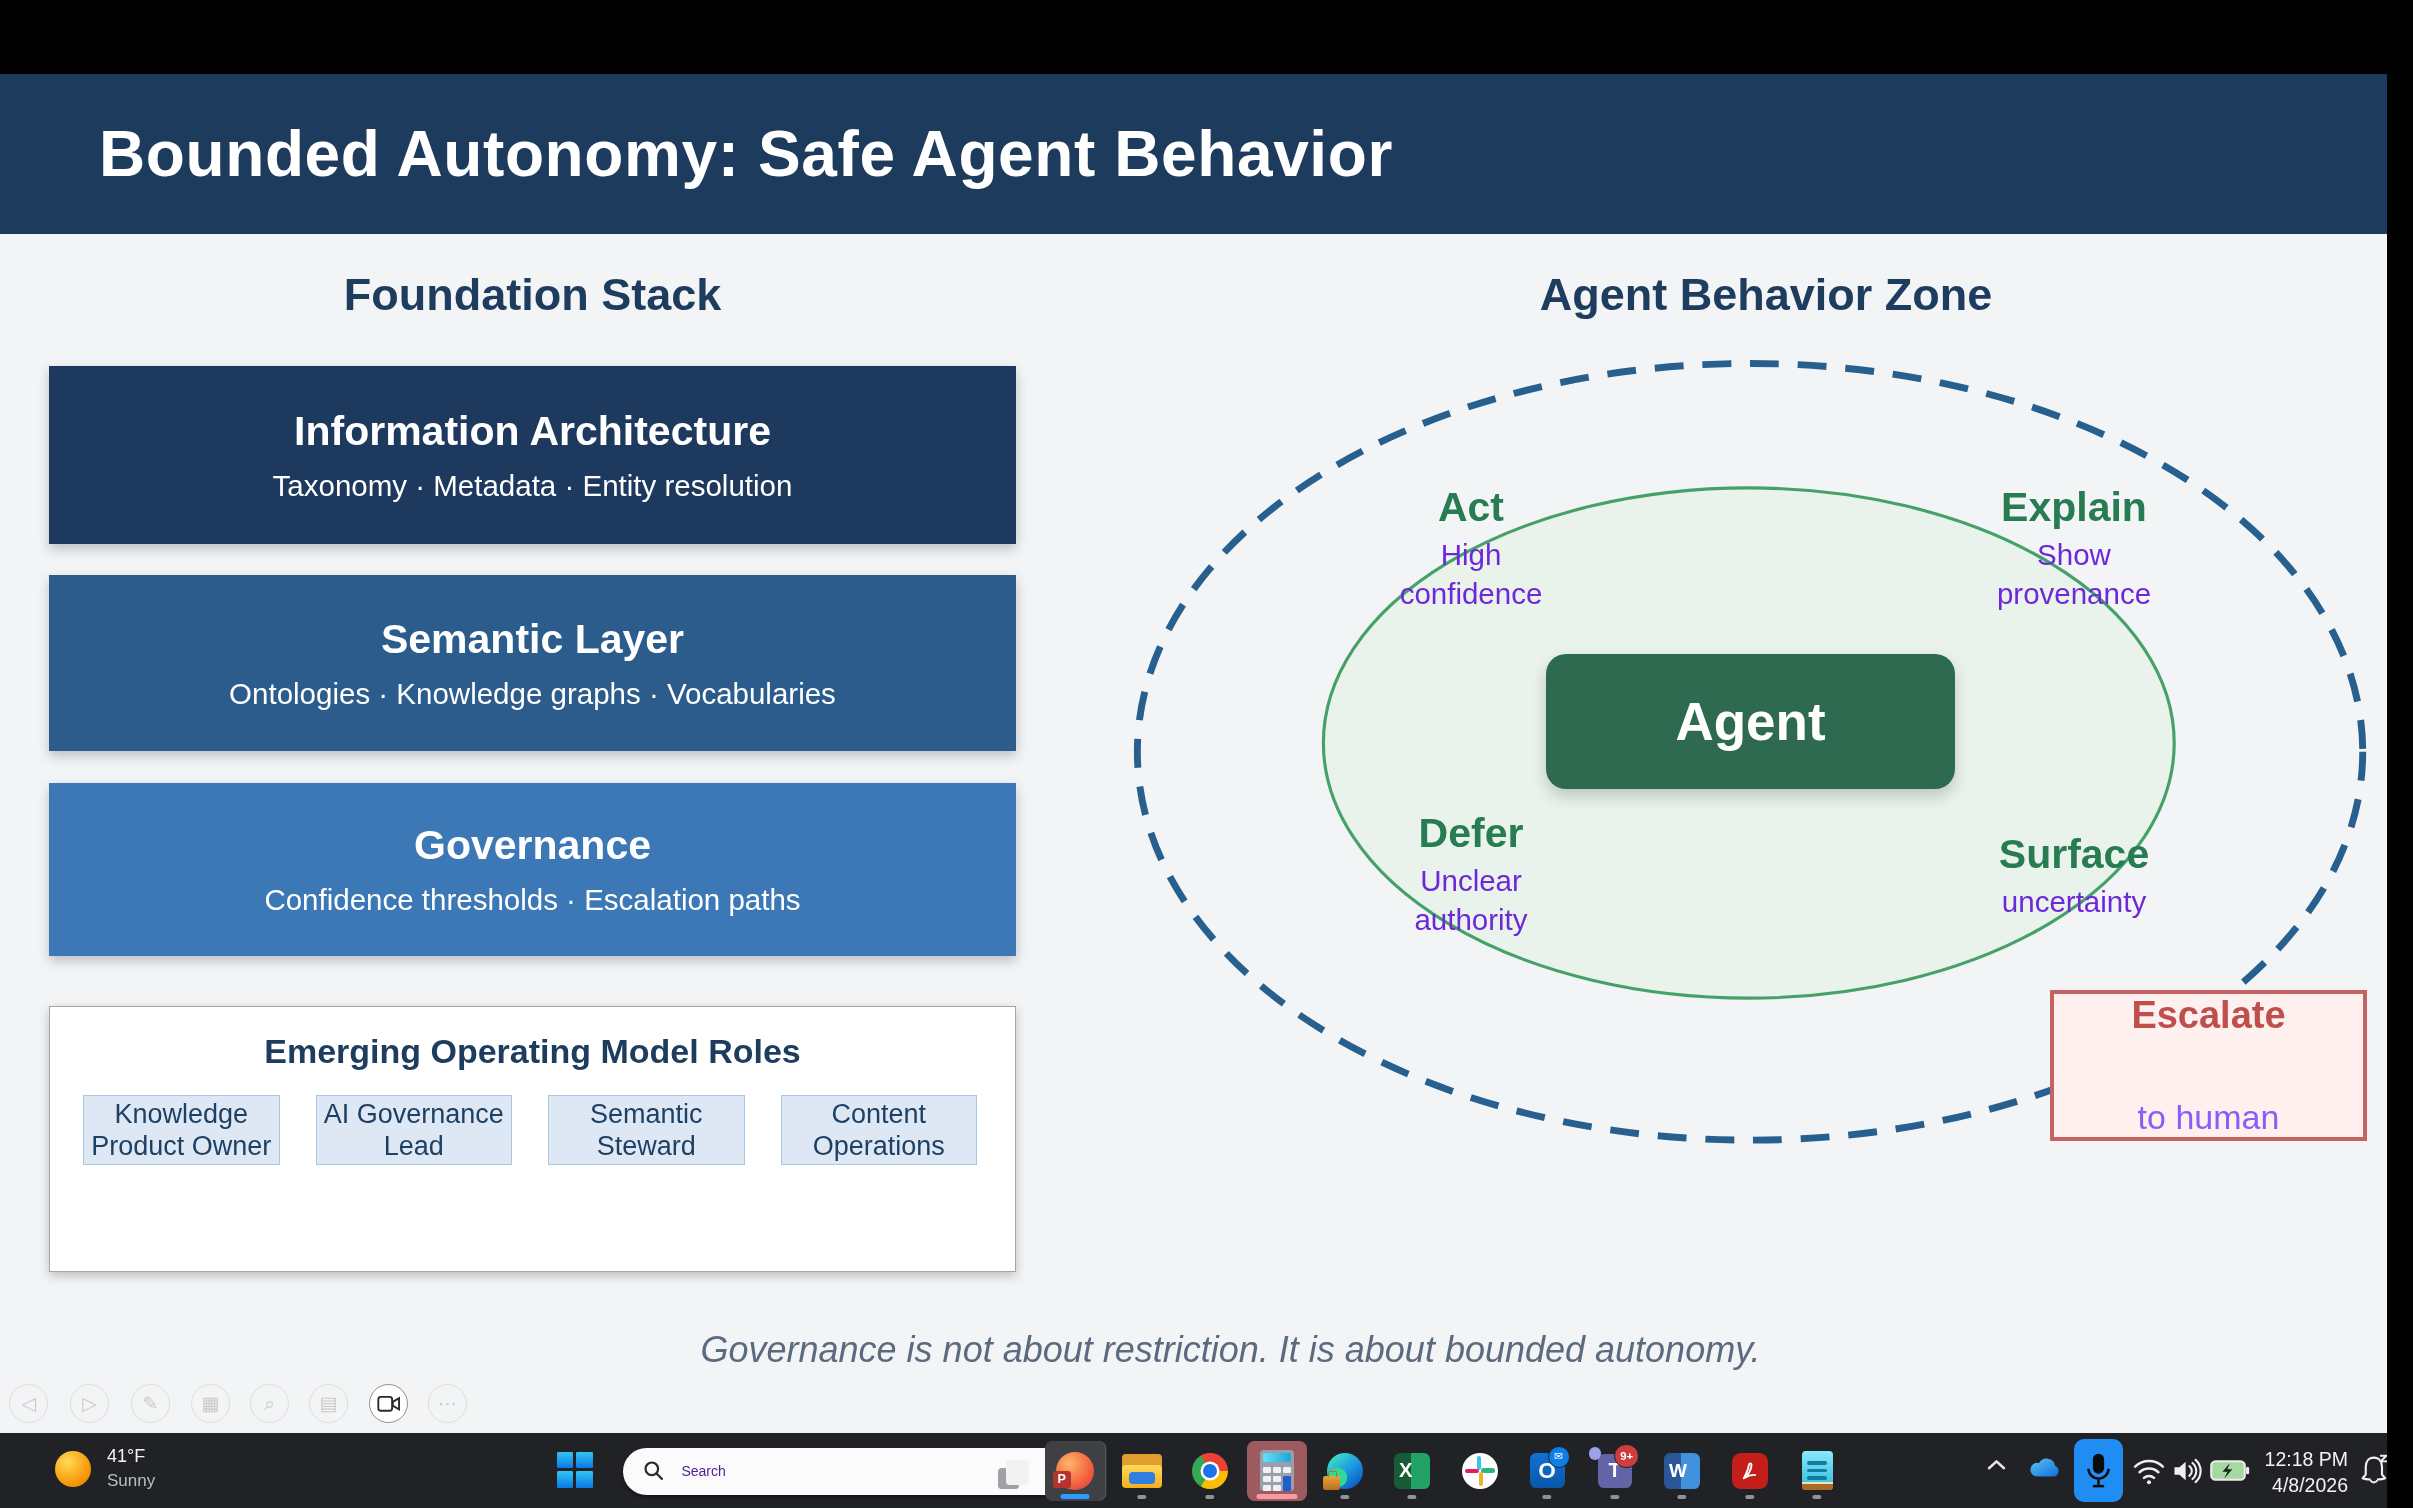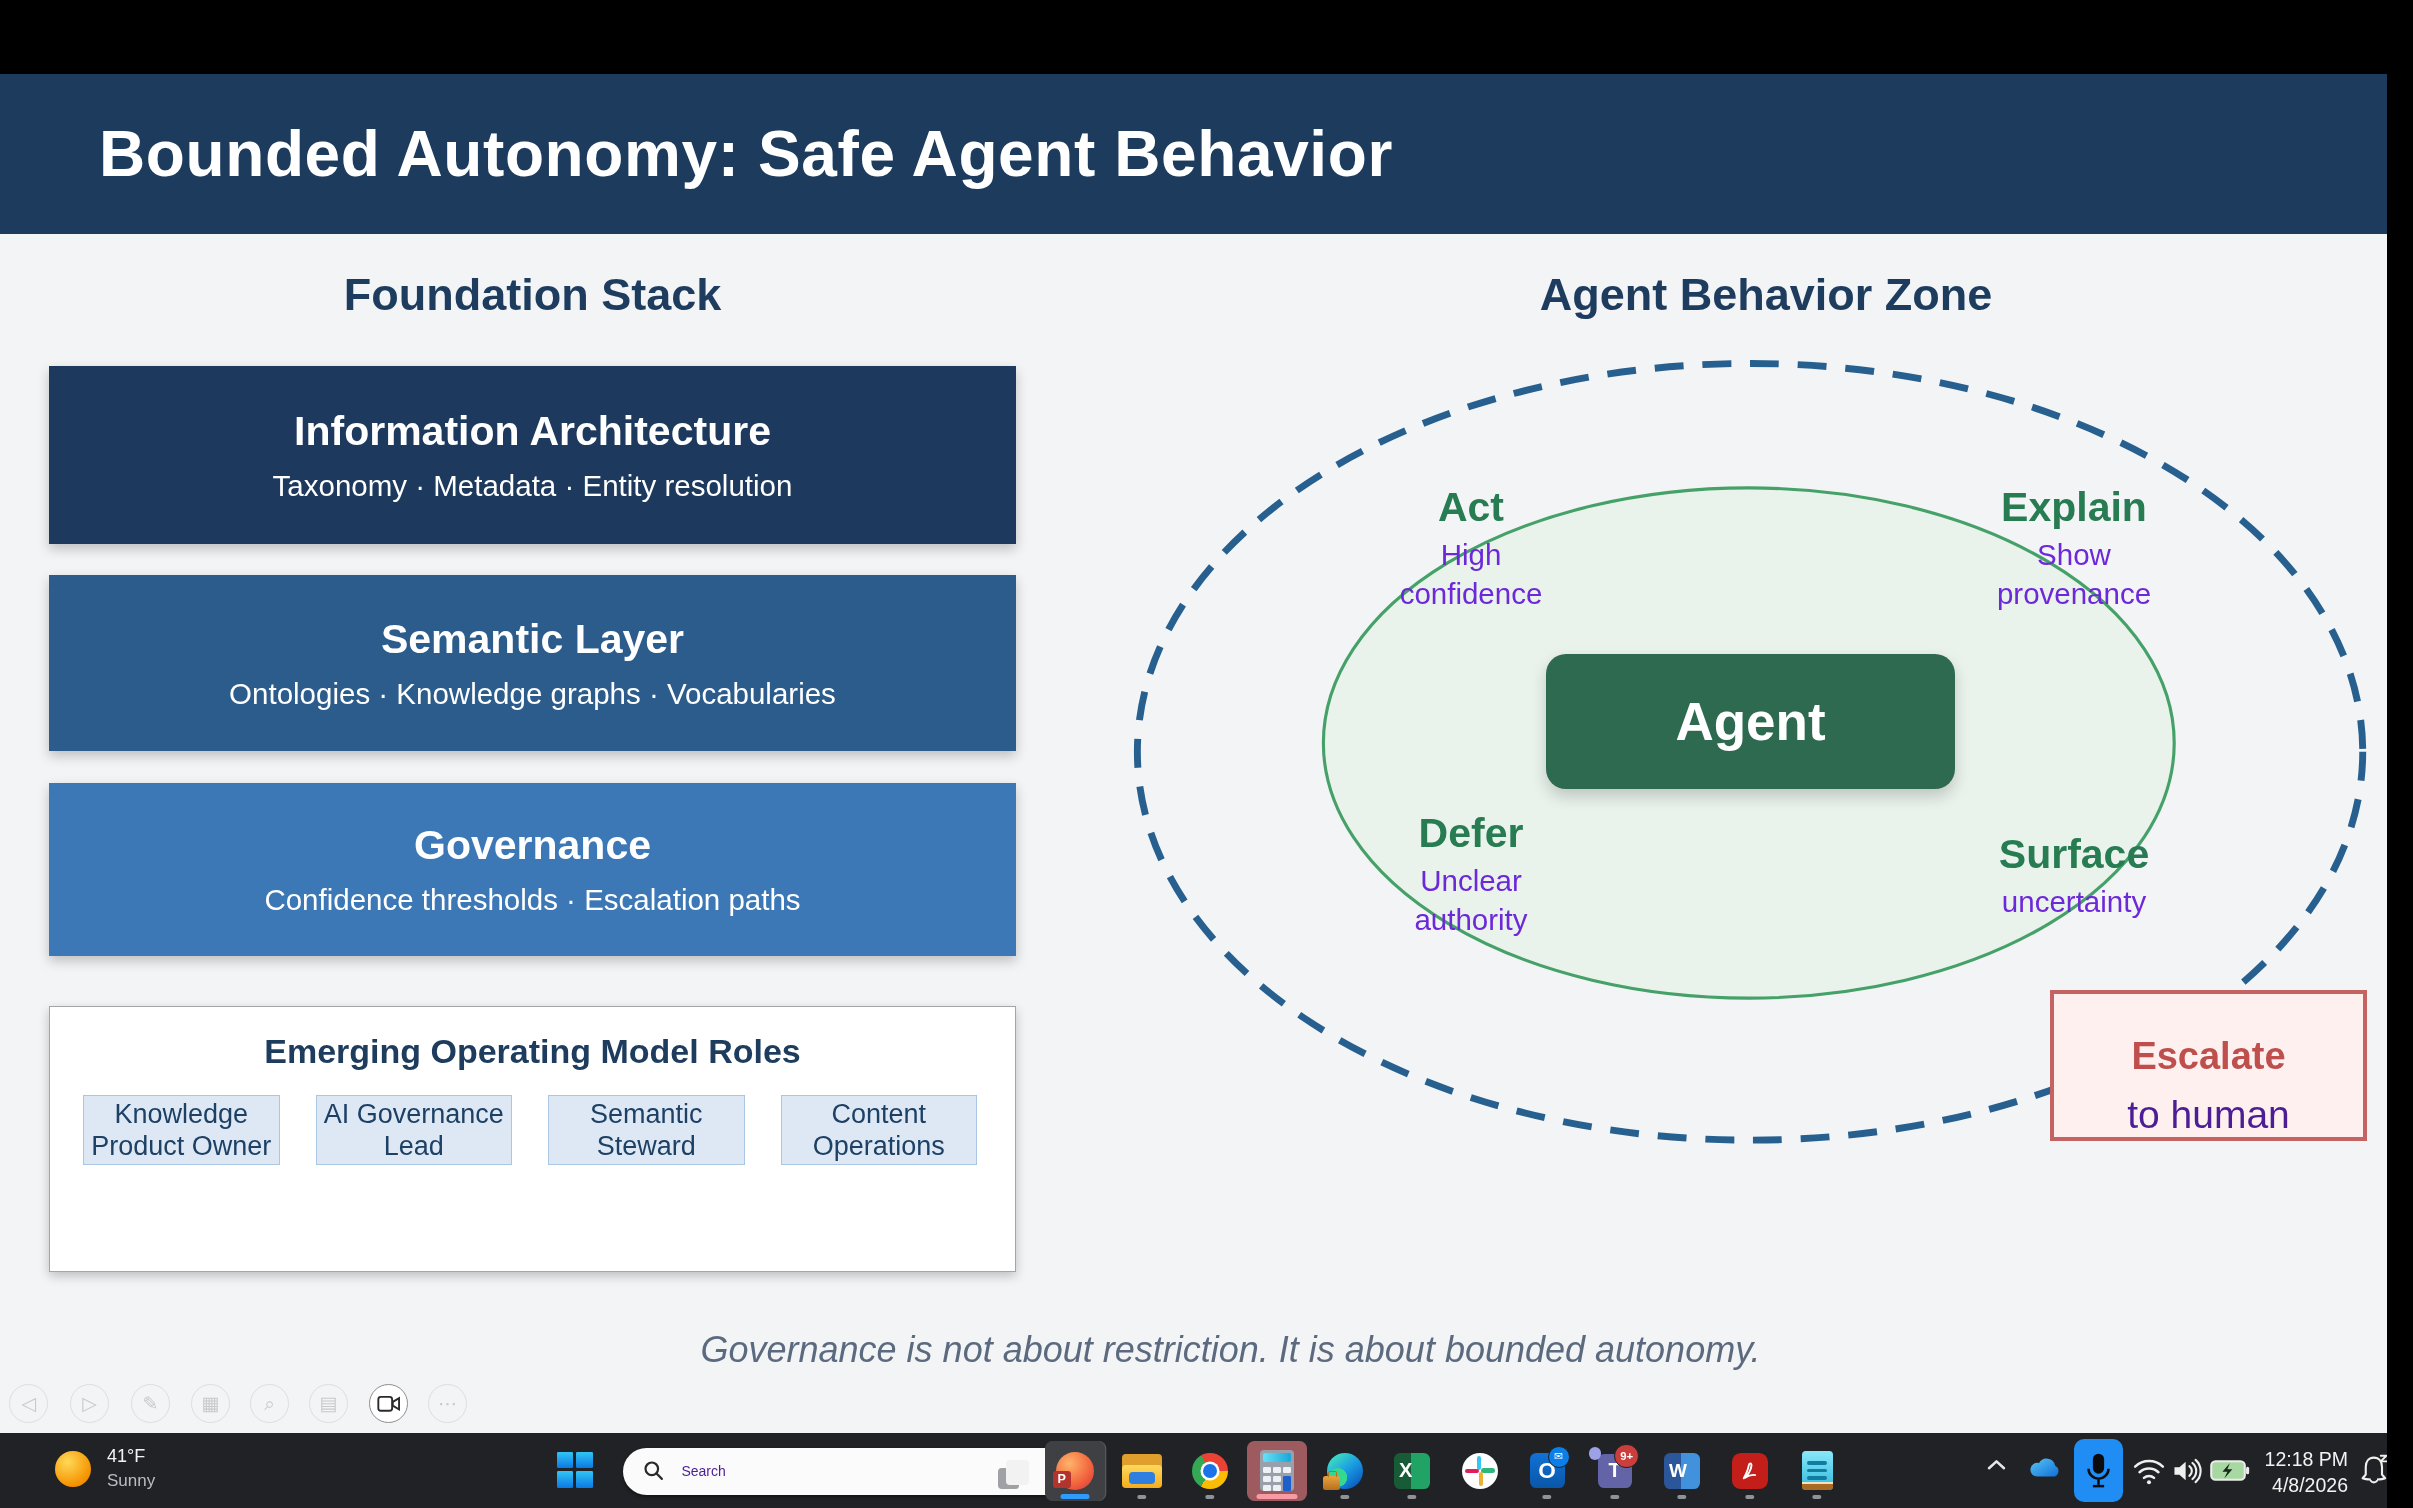--- a/index.html
+++ b/index.html
@@ -36,23 +36,23 @@
   .beh .bl{font-size:41px;font-weight:bold;color:#277c52;}
   .beh .bs{font-size:29.5px;color:#6d28d9;line-height:1.32;margin:5px auto 0;}
   #act{left:1339px;top:250px;}
   #explain{left:1942px;top:250px;}
   #defer{left:1339px;top:576px;}
   #surface{left:1942px;top:597px;}
   #act .bs{width:157px;}
   #explain .bs{width:179px;}
   #defer .bs{width:151px;}
 
-  .esc{position:absolute;left:2050px;top:756px;width:317px;height:151px;background:#fdf0ee;border:4.4px solid #c46361;box-sizing:border-box;display:flex;flex-direction:column;align-items:center;justify-content:flex-end;gap:15px;z-index:3;}
+  .esc{position:absolute;left:2050px;top:756px;width:317px;height:151px;background:#fdf0ee;border:4.4px solid #c46361;box-sizing:border-box;display:flex;flex-direction:column;align-items:center;justify-content:space-between;gap:15px;z-index:3;}
   .esc .el{font-size:38px;font-weight:bold;color:#bf4f4d;}
-  .esc .es{font-size:39px;color:#4c1d95;}
+  .esc .es{font-size:34px;color:#8b5cf6;}
 
   .footer{position:absolute;left:0;top:1095px;width:100%;text-align:center;font-style:italic;font-size:36px;color:#5b6a7e;margin-left:24px;}
 
   
   .ptb{position:absolute;top:1384px;width:39px;height:39px;border-radius:50%;border:1.3px solid #dedede;color:#c9c9c9;display:flex;align-items:center;justify-content:center;font-size:19px;box-sizing:border-box;}
   .ptb.cam{background:#fff;border-color:#8f8f8f;}
 
   
   .taskbar{position:absolute;left:0;top:1433px;width:2413px;height:75px;background:#212226;}
   .sun{position:absolute;left:55px;top:17.6px;width:36px;height:36px;border-radius:50%;background:radial-gradient(circle at 35% 30%,#ffd957,#f59300 70%,#e07c00);}

